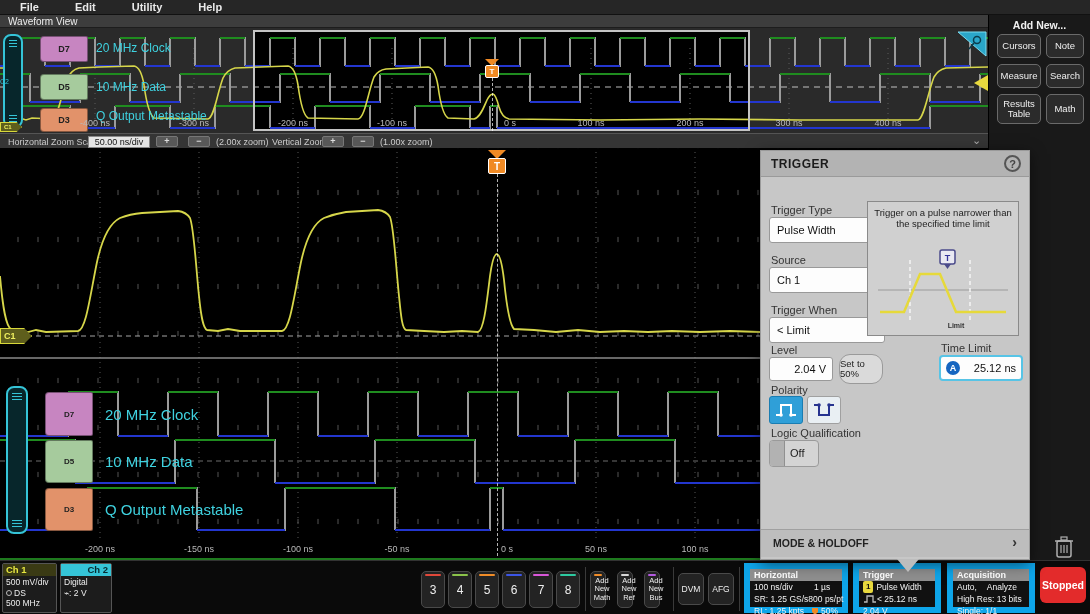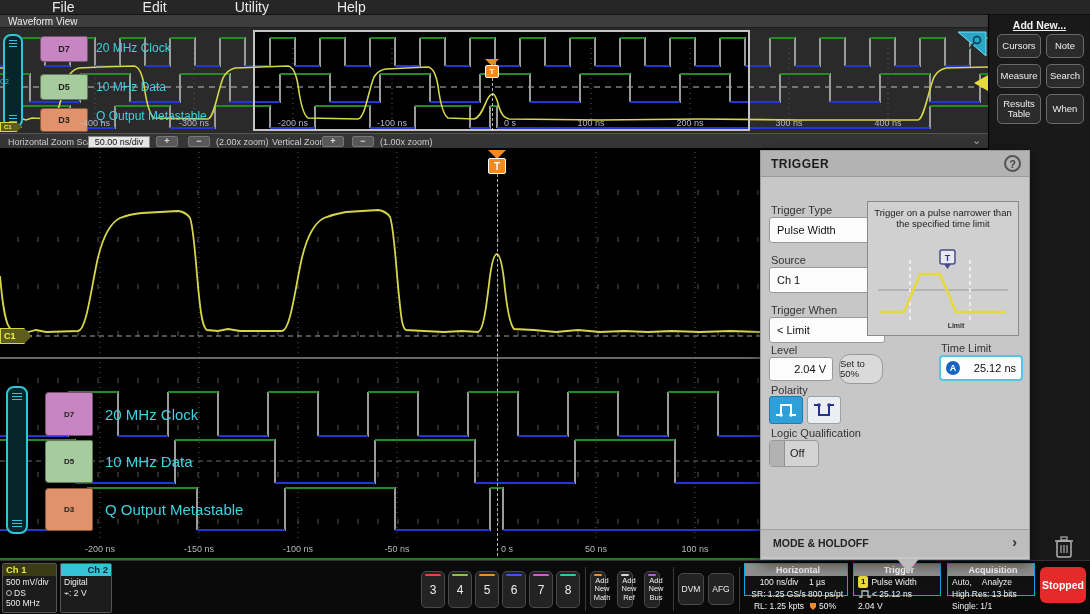--- a/index.html
+++ b/index.html
@@ -2,21 +2,21 @@
 <html><head>
 <meta charset="utf-8">
 <style>
   html,body{margin:0;padding:0;background:#000;}
   *{box-sizing:border-box;font-family:"Liberation Sans","DejaVu Sans",sans-serif;}
   .screen{position:relative;width:1090px;height:614px;background:#0a0a0a;overflow:hidden;}
   .abs{position:absolute;}
   
   .menubar{left:0;top:0;width:1090px;height:15px;background:#262626;border-bottom:1px solid #111;
            display:flex;align-items:center;gap:36px;padding-left:20px;}
-  .menubar span{color:#e9e9e9;font-size:14px;font-weight:normal;cursor:default;margin-left:32px;}
+  .menubar span{color:#e9e9e9;font-size:11px;font-weight:bold;cursor:default;}
   
   .wftab{left:0;top:15px;width:988px;height:13px;background:#3d3d3d;border-bottom:1px solid #1d1d1d;
          display:flex;align-items:center;padding-left:8px;}
   .wftab span{color:#eee;font-size:10px;}
   
   .overview{left:0;top:28px;width:988px;height:105px;background:#2a2a2a;}
   .ovwin{left:253px;top:2px;width:497px;height:101px;border:2px solid #c4c4c4;pointer-events:none;}
   .tick{position:absolute;transform:translateX(-50%);color:#b9b9b9;font-size:9px;white-space:nowrap;}
   .chbadge{position:absolute;width:48px;border-radius:4px 2px 2px 4px;display:flex;align-items:center;justify-content:center;
            color:#222;font-size:9px;font-weight:bold;border:1px solid rgba(0,0,0,.4);}
@@ -37,37 +37,37 @@
   .zfield{position:absolute;top:2px;background:#e5e5e5;color:#111;border:1px solid #888;font-size:9px;
           display:flex;align-items:center;justify-content:center;}
   .zbtn{position:absolute;top:2px;width:22px;height:11px;background:#585858;border:1px solid #777;border-radius:2px;
         color:#ddd;font-size:9px;line-height:9px;text-align:center;font-weight:bold;}
   
   .main{left:0;top:148px;width:988px;height:412px;background:#000;border-bottom:2px solid #1e7a1e;
         background-image:radial-gradient(rgba(210,210,210,.20) 1px,transparent 1.4px);
         background-size:20px 47px;background-position:8px 21px;}
   
   .sidebar{left:988px;top:15px;width:102px;height:545px;background:#191919;border-left:1px solid #000;}
-  .sb-title{position:absolute;left:0;top:4px;width:100%;text-align:center;color:#f0f0f0;font-size:10.5px;font-weight:bold;text-decoration:underline;}
+  .sb-title{position:absolute;left:0;top:4px;width:100%;text-align:center;color:#f0f0f0;font-size:10.5px;font-weight:bold;}
   .sbtn{position:absolute;background:#2b2b2b;border:1px solid #6a6a6a;border-radius:5px;color:#eee;font-size:9.5px;
         display:flex;align-items:center;justify-content:center;text-align:center;line-height:1.1;}
   
   .bottombar{left:0;top:560px;width:1090px;height:54px;background:#0a0a0a;border-top:1px solid #333;}
   .chpanel{position:absolute;top:2px;background:#1c1c1c;border:1px solid #555;border-radius:2px;height:50px;}
   .chpanel .hd{height:12px;font-size:9.5px;font-weight:bold;padding:0 3px;line-height:12px;}
   .chpanel .bd{padding:1px 3px;color:#eee;font-size:8.5px;line-height:1.25;}
   .numbtn{position:absolute;top:10px;width:24px;height:37px;background:#232323;border:1px solid #4a4a4a;border-radius:5px;
           color:#eee;font-size:12px;display:flex;align-items:center;justify-content:center;}
   .numbtn .stripe{position:absolute;top:2px;left:3px;right:3px;height:2px;border-radius:1px;}
   .addbtn{position:absolute;top:10px;width:16px;height:37px;background:#232323;border:1px solid #4a4a4a;border-radius:5px;
           color:#eee;font-size:7.5px;text-align:center;line-height:1.15;display:flex;align-items:center;justify-content:center;padding-left:8px;}
   .addbtn .stripe{position:absolute;top:2px;left:3px;right:3px;height:2px;border-radius:1px;}
   .fnbtn{position:absolute;top:12px;width:26px;height:32px;background:#232323;border:1px solid #4a4a4a;border-radius:5px;
          color:#eee;font-size:8.5px;display:flex;align-items:center;justify-content:center;}
-  .infopanel{position:absolute;top:2px;height:33px;background:#111;border:1px solid #0ea5e9;text-align:center;}
+  .infopanel{position:absolute;top:2px;height:50px;background:#111;border:6px solid #0ea5e9;}
   .infopanel .hd{height:12px;background:#8f8f8f;color:#fff;font-size:9px;font-weight:bold;line-height:12px;padding-left:4px;}
   .infopanel .row{display:flex;color:#f2f2f2;font-size:8.5px;line-height:12px;padding:0 4px;white-space:nowrap;}
   .infopanel .row .c1{width:60px;}
   .stopped{position:absolute;left:1040px;top:6px;width:46px;height:36px;background:#e32b2b;border-radius:6px;
            color:#fff;font-weight:bold;font-size:10.5px;display:flex;align-items:center;justify-content:center;}
   .vsep{position:absolute;top:6px;height:44px;width:1px;background:#3a3a3a;}
   .badge1{display:inline-block;background:#e8d93e;color:#111;font-size:8px;font-weight:bold;border-radius:2px;padding:0 3px;margin-right:3px;}
   
   .popup{left:760px;top:150px;width:270px;height:410px;background:#c7c7c7;border:1px solid #9a9a9a;
          box-shadow:0 4px 14px rgba(0,0,0,.55);z-index:20;}
@@ -272,21 +272,21 @@
     <span class="tick" style="left:794px;top:396px;">150 ns</span>
   </div>
 
   <div class="abs sidebar">
     <div class="sb-title">Add New...</div>
     <div class="sbtn" style="left:8px;top:19px;width:44px;height:24px;">Cursors</div>
     <div class="sbtn" style="left:57px;top:19px;width:38px;height:24px;">Note</div>
     <div class="sbtn" style="left:8px;top:49px;width:44px;height:24px;">Measure</div>
     <div class="sbtn" style="left:57px;top:49px;width:38px;height:24px;">Search</div>
     <div class="sbtn" style="left:8px;top:79px;width:44px;height:30px;">Results Table</div>
-    <div class="sbtn" style="left:57px;top:79px;width:38px;height:30px;">When</div>
+    <div class="sbtn" style="left:57px;top:79px;width:38px;height:30px;">Math</div>
     <svg width="22" height="24" style="position:absolute;left:64px;top:520px;">
       <rect x="4" y="6" width="14" height="16" rx="2" fill="none" stroke="#b0b0b0" stroke-width="1.5"></rect>
       <line x1="2" y1="6" x2="20" y2="6" stroke="#b0b0b0" stroke-width="1.5"></line>
       <rect x="8" y="2" width="6" height="3" fill="none" stroke="#b0b0b0" stroke-width="1.2"></rect>
       <line x1="8" y1="10" x2="8" y2="18" stroke="#b0b0b0" stroke-width="1.2"></line>
       <line x1="11" y1="10" x2="11" y2="18" stroke="#b0b0b0" stroke-width="1.2"></line>
       <line x1="14" y1="10" x2="14" y2="18" stroke="#b0b0b0" stroke-width="1.2"></line>
     </svg>
   </div>
 

